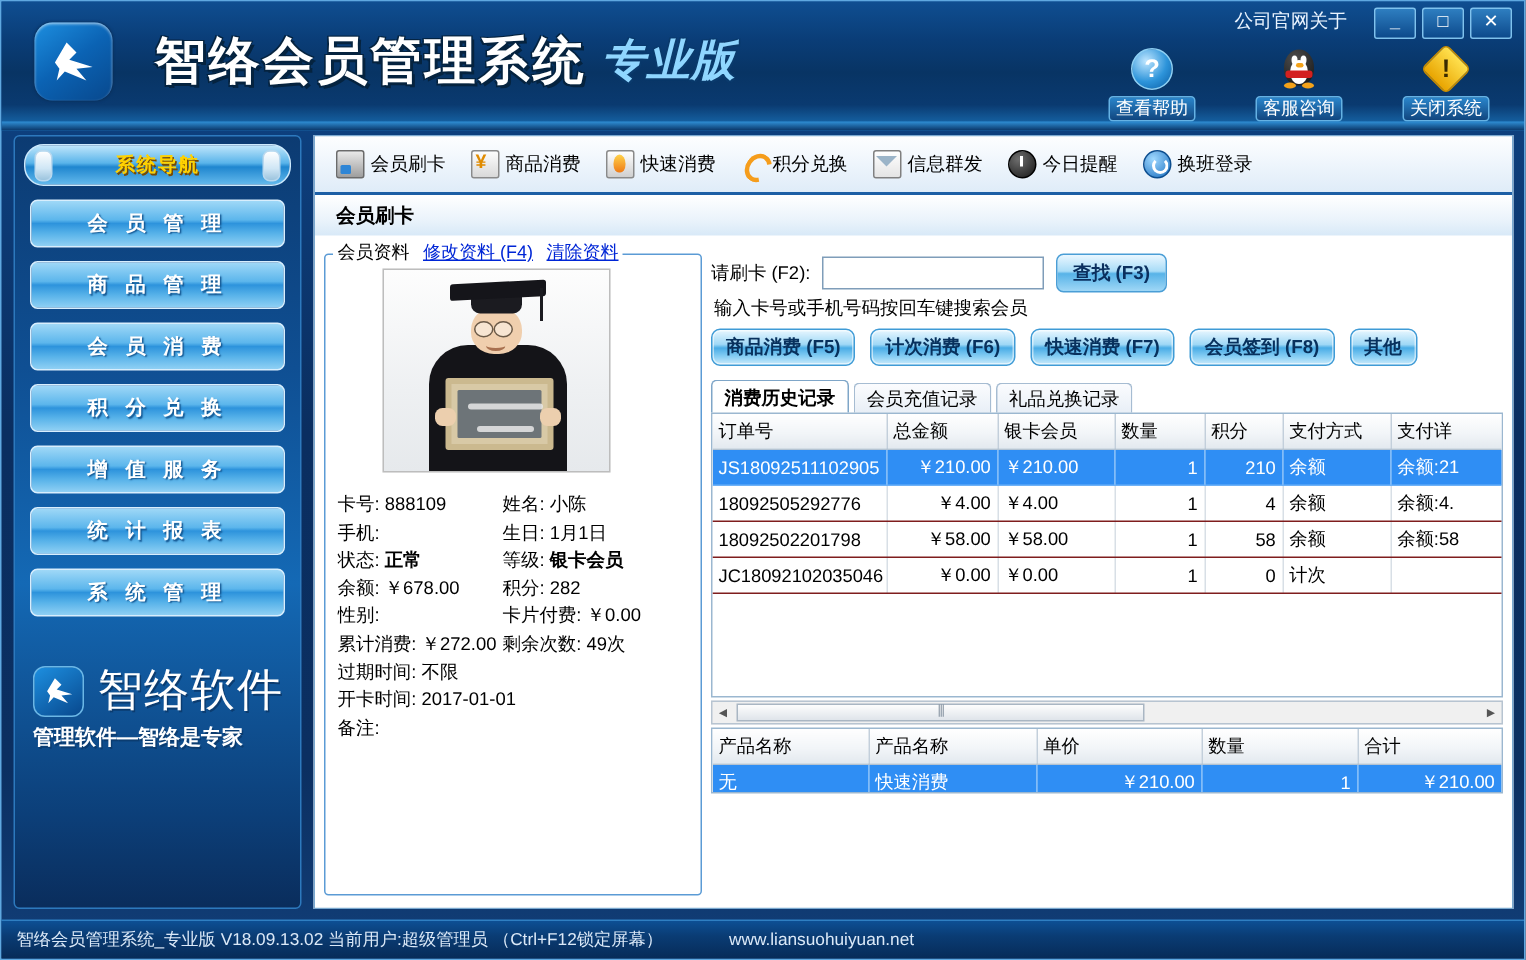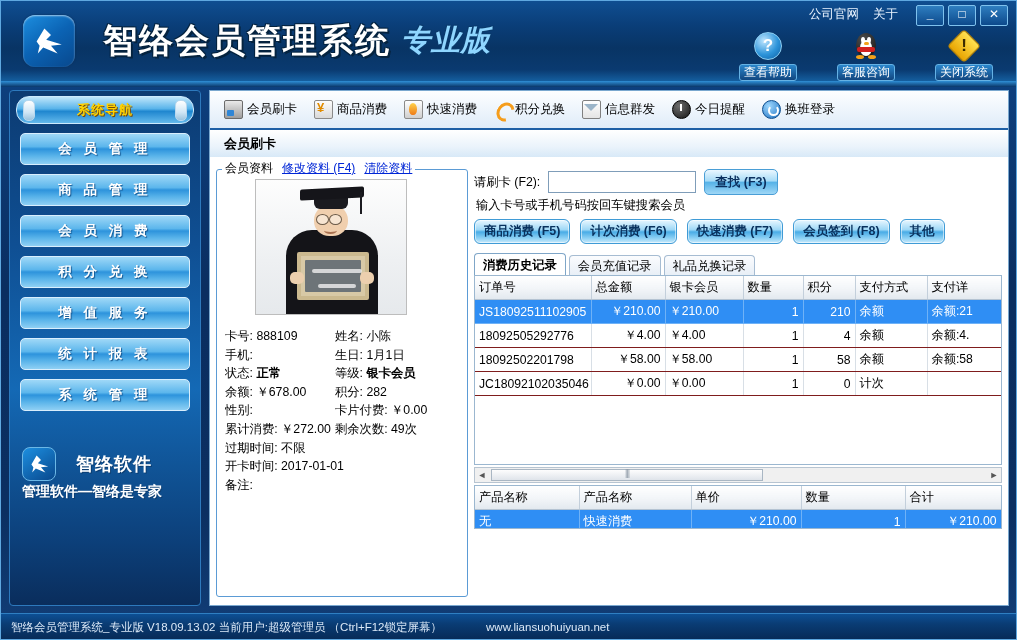--- a/index.html
+++ b/index.html
@@ -45,21 +45,21 @@
     margin-left:28px;font-size:34px;font-weight:bold;color:#fff;letter-spacing:2px;
     font-family:Liberation Sans, sans-serif;
     text-shadow:2px 2px 0 #05233f, -1px -1px 0 #05233f, 1px -1px 0 #05233f, -1px 1px 0 #05233f;
   }
   .app-title-pro{
     margin-left:10px;font-size:29px;font-weight:bold;color:#8fd6ff;letter-spacing:1px;
     font-style:italic;
     text-shadow:1px 1px 0 #0a3a6c,-1px -1px 0 #0a3a6c,1px -1px 0 #0a3a6c,-1px 1px 0 #0a3a6c;
   }
   
-  .topright{position:absolute;right:118px;top:5px;display:flex;gap:14px;align-items:center;}
+  .topright{position:absolute;right:118px;top:5px;display:flex;align-items:center;}
   .topright a{color:#eaf4ff;font-size:12.5px;text-decoration:none;}
   .winbtns{position:absolute;right:8px;top:4px;display:flex;gap:4px;}
   .winbtn{
     width:26px;height:19px;border:1px solid #7fc2ee;border-radius:2px;
     background:linear-gradient(180deg,#2e7ec0,#0d4a8c);
     color:#fff;font-size:12px;line-height:17px;text-align:center;font-weight:bold;
   }
   .quick-icons{position:absolute;right:14px;top:28px;display:flex;gap:22px;}
   .qi{width:76px;text-align:center;}
   .qi .glyph{height:34px;display:flex;align-items:center;justify-content:center;}
@@ -121,21 +121,21 @@
   }
   .brand{position:absolute;left:12px;bottom:104px;width:170px;}
   .brand-row{display:flex;align-items:center;}
   .brand-mark{
     width:32px;height:32px;border-radius:8px;flex:none;
     background:linear-gradient(145deg,#1d8fe0,#08488d);position:relative;
     border:1px solid #6bb7e6;
   }
   .brand-mark:before{content:"";position:absolute;left:6px;top:6px;width:20px;height:20px;background:#fff;
     clip-path:polygon(12% 52%,38% 8%,60% 30%,44% 46%,96% 62%,60% 66%,82% 92%,34% 72%,16% 92%,22% 66%);}
-  .brand-name{margin-left:20px;font-size:18px;font-weight:bold;color:#fff;letter-spacing:1px;
+  .brand-name{margin-left:9px;font-size:30px;font-weight:normal;color:#fff;letter-spacing:1px;
     text-shadow:1px 1px 0 #0b3c70;}
   .brand-sub{margin-top:2px;font-size:14px;font-weight:bold;color:#fff;letter-spacing:0px;
     text-shadow:1px 1px 0 #0b3c70;}
 
   
   .content{
     position:absolute;left:208px;top:3px;width:800px;height:516px;
     background:#ffffff;border:1px solid #7aa8cf;box-sizing:border-box;
   }
   .toolbar{

